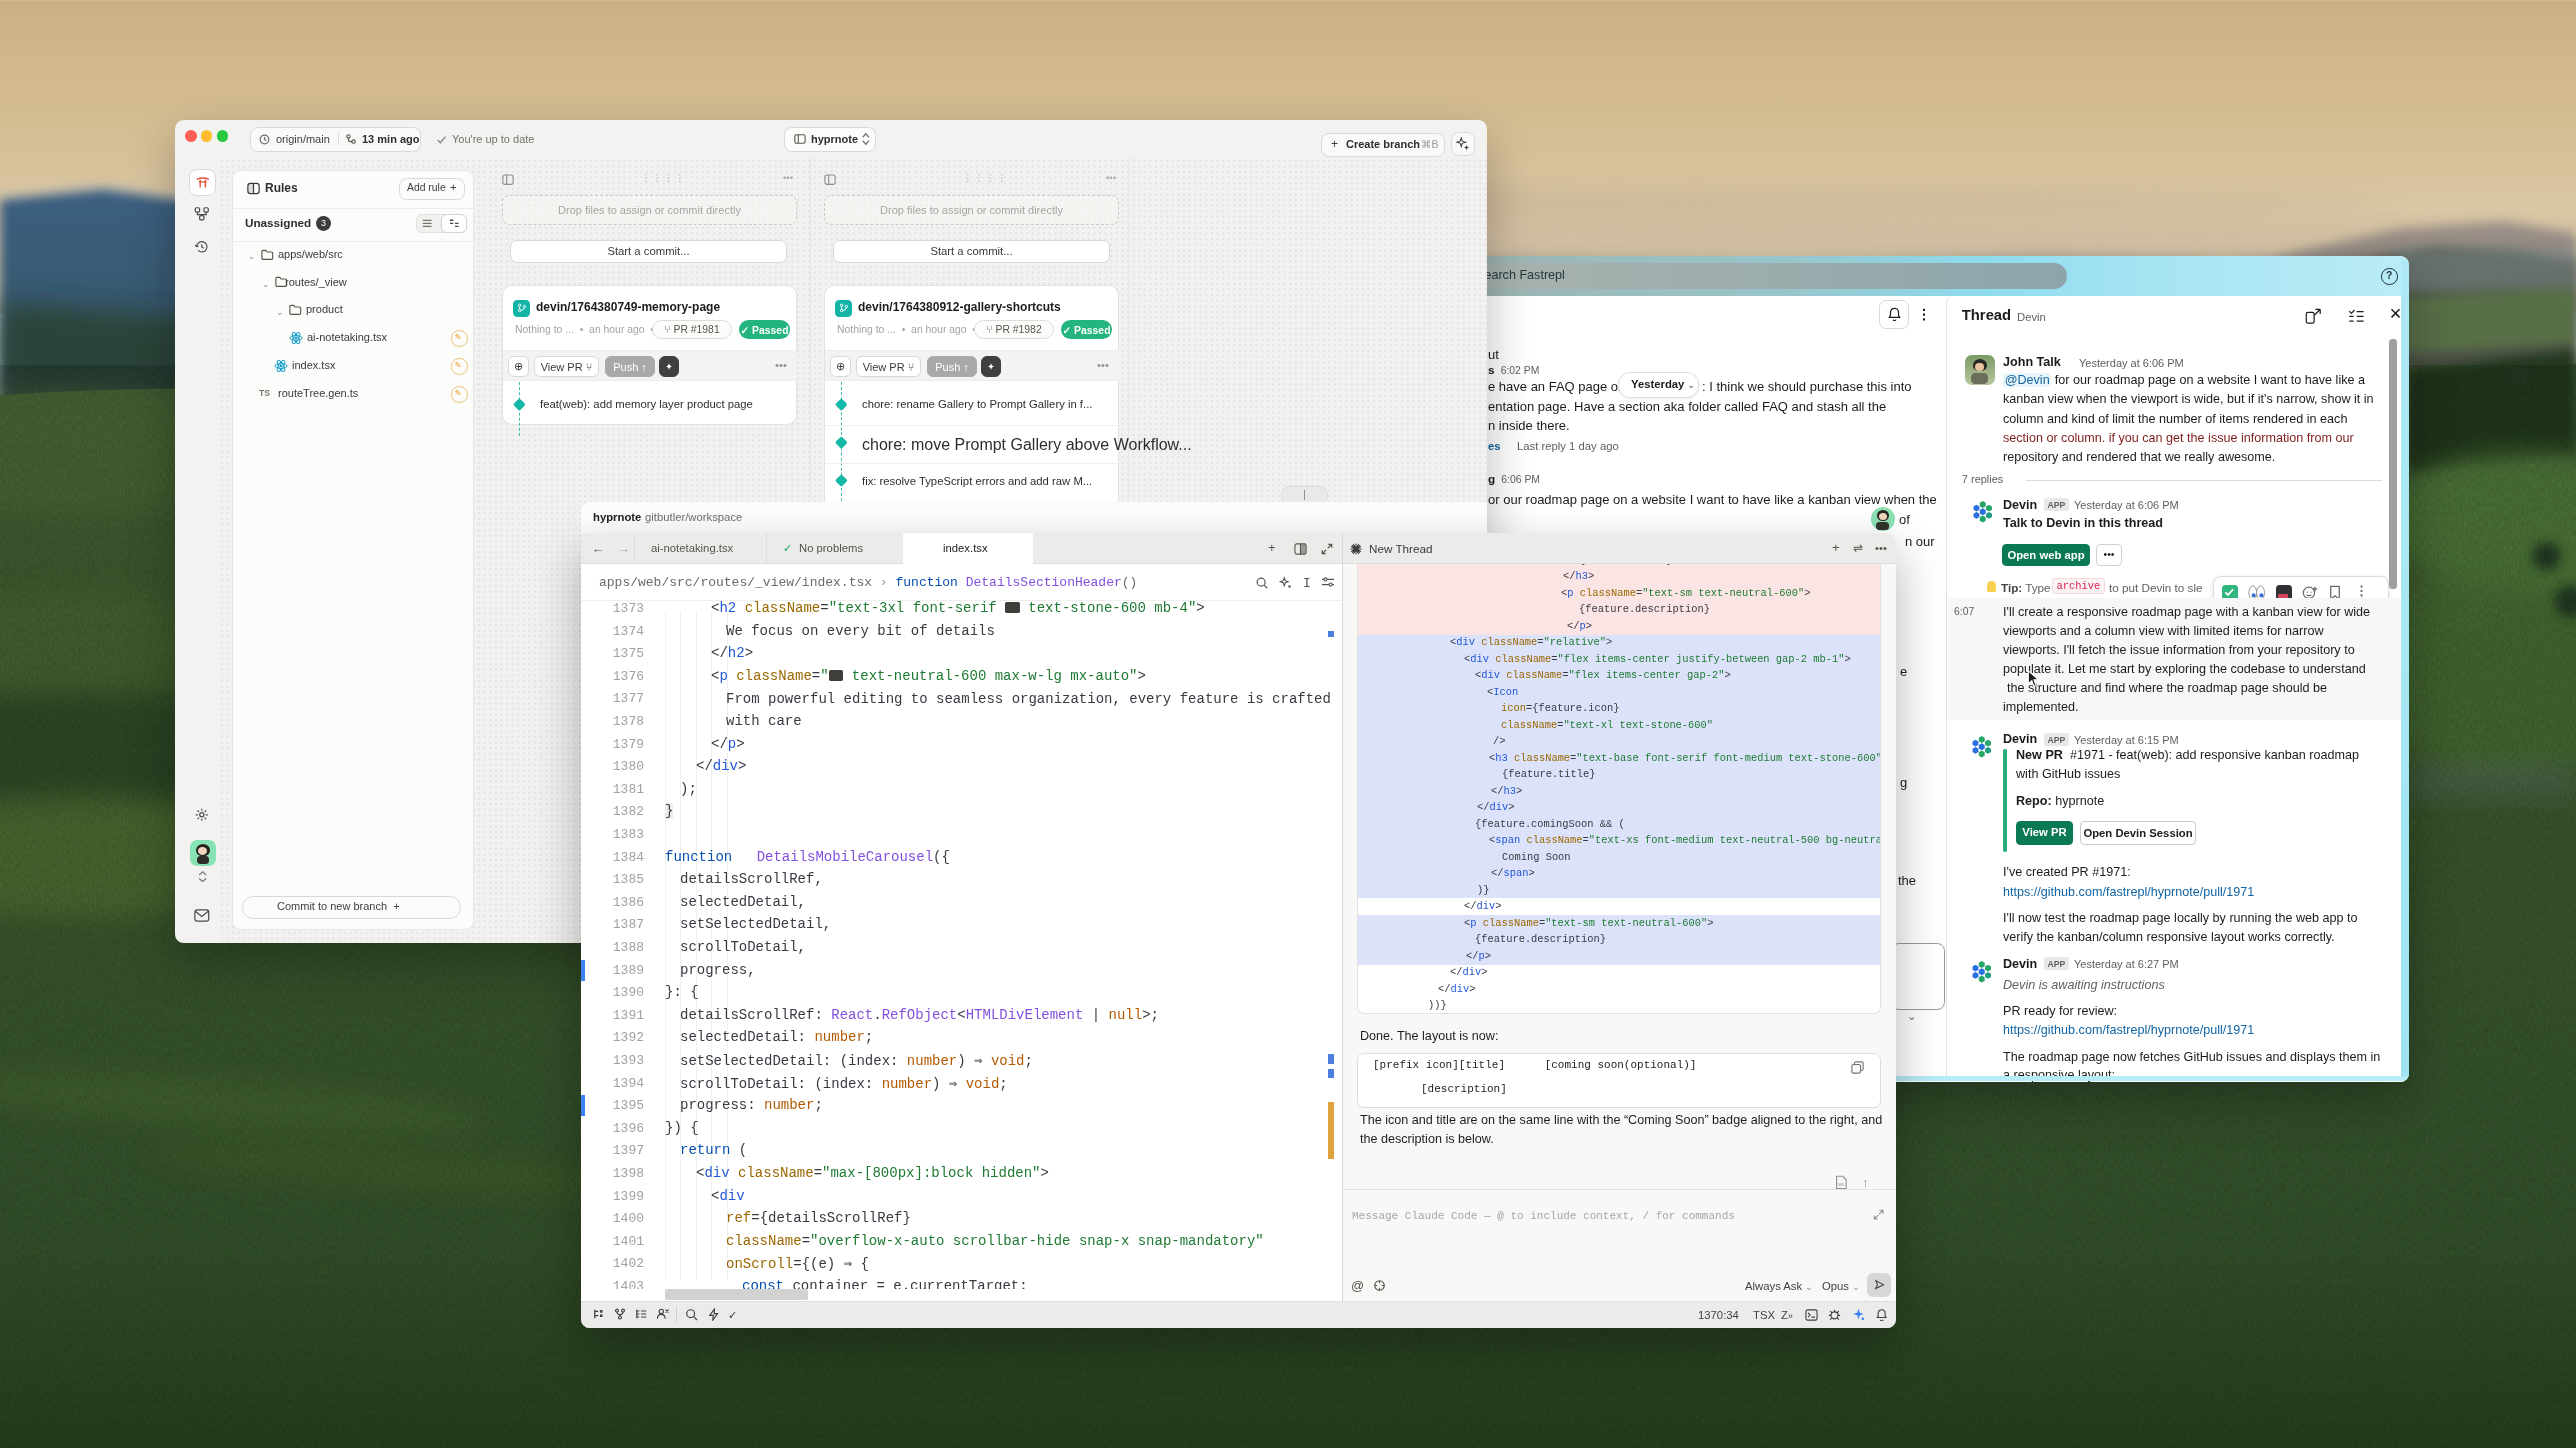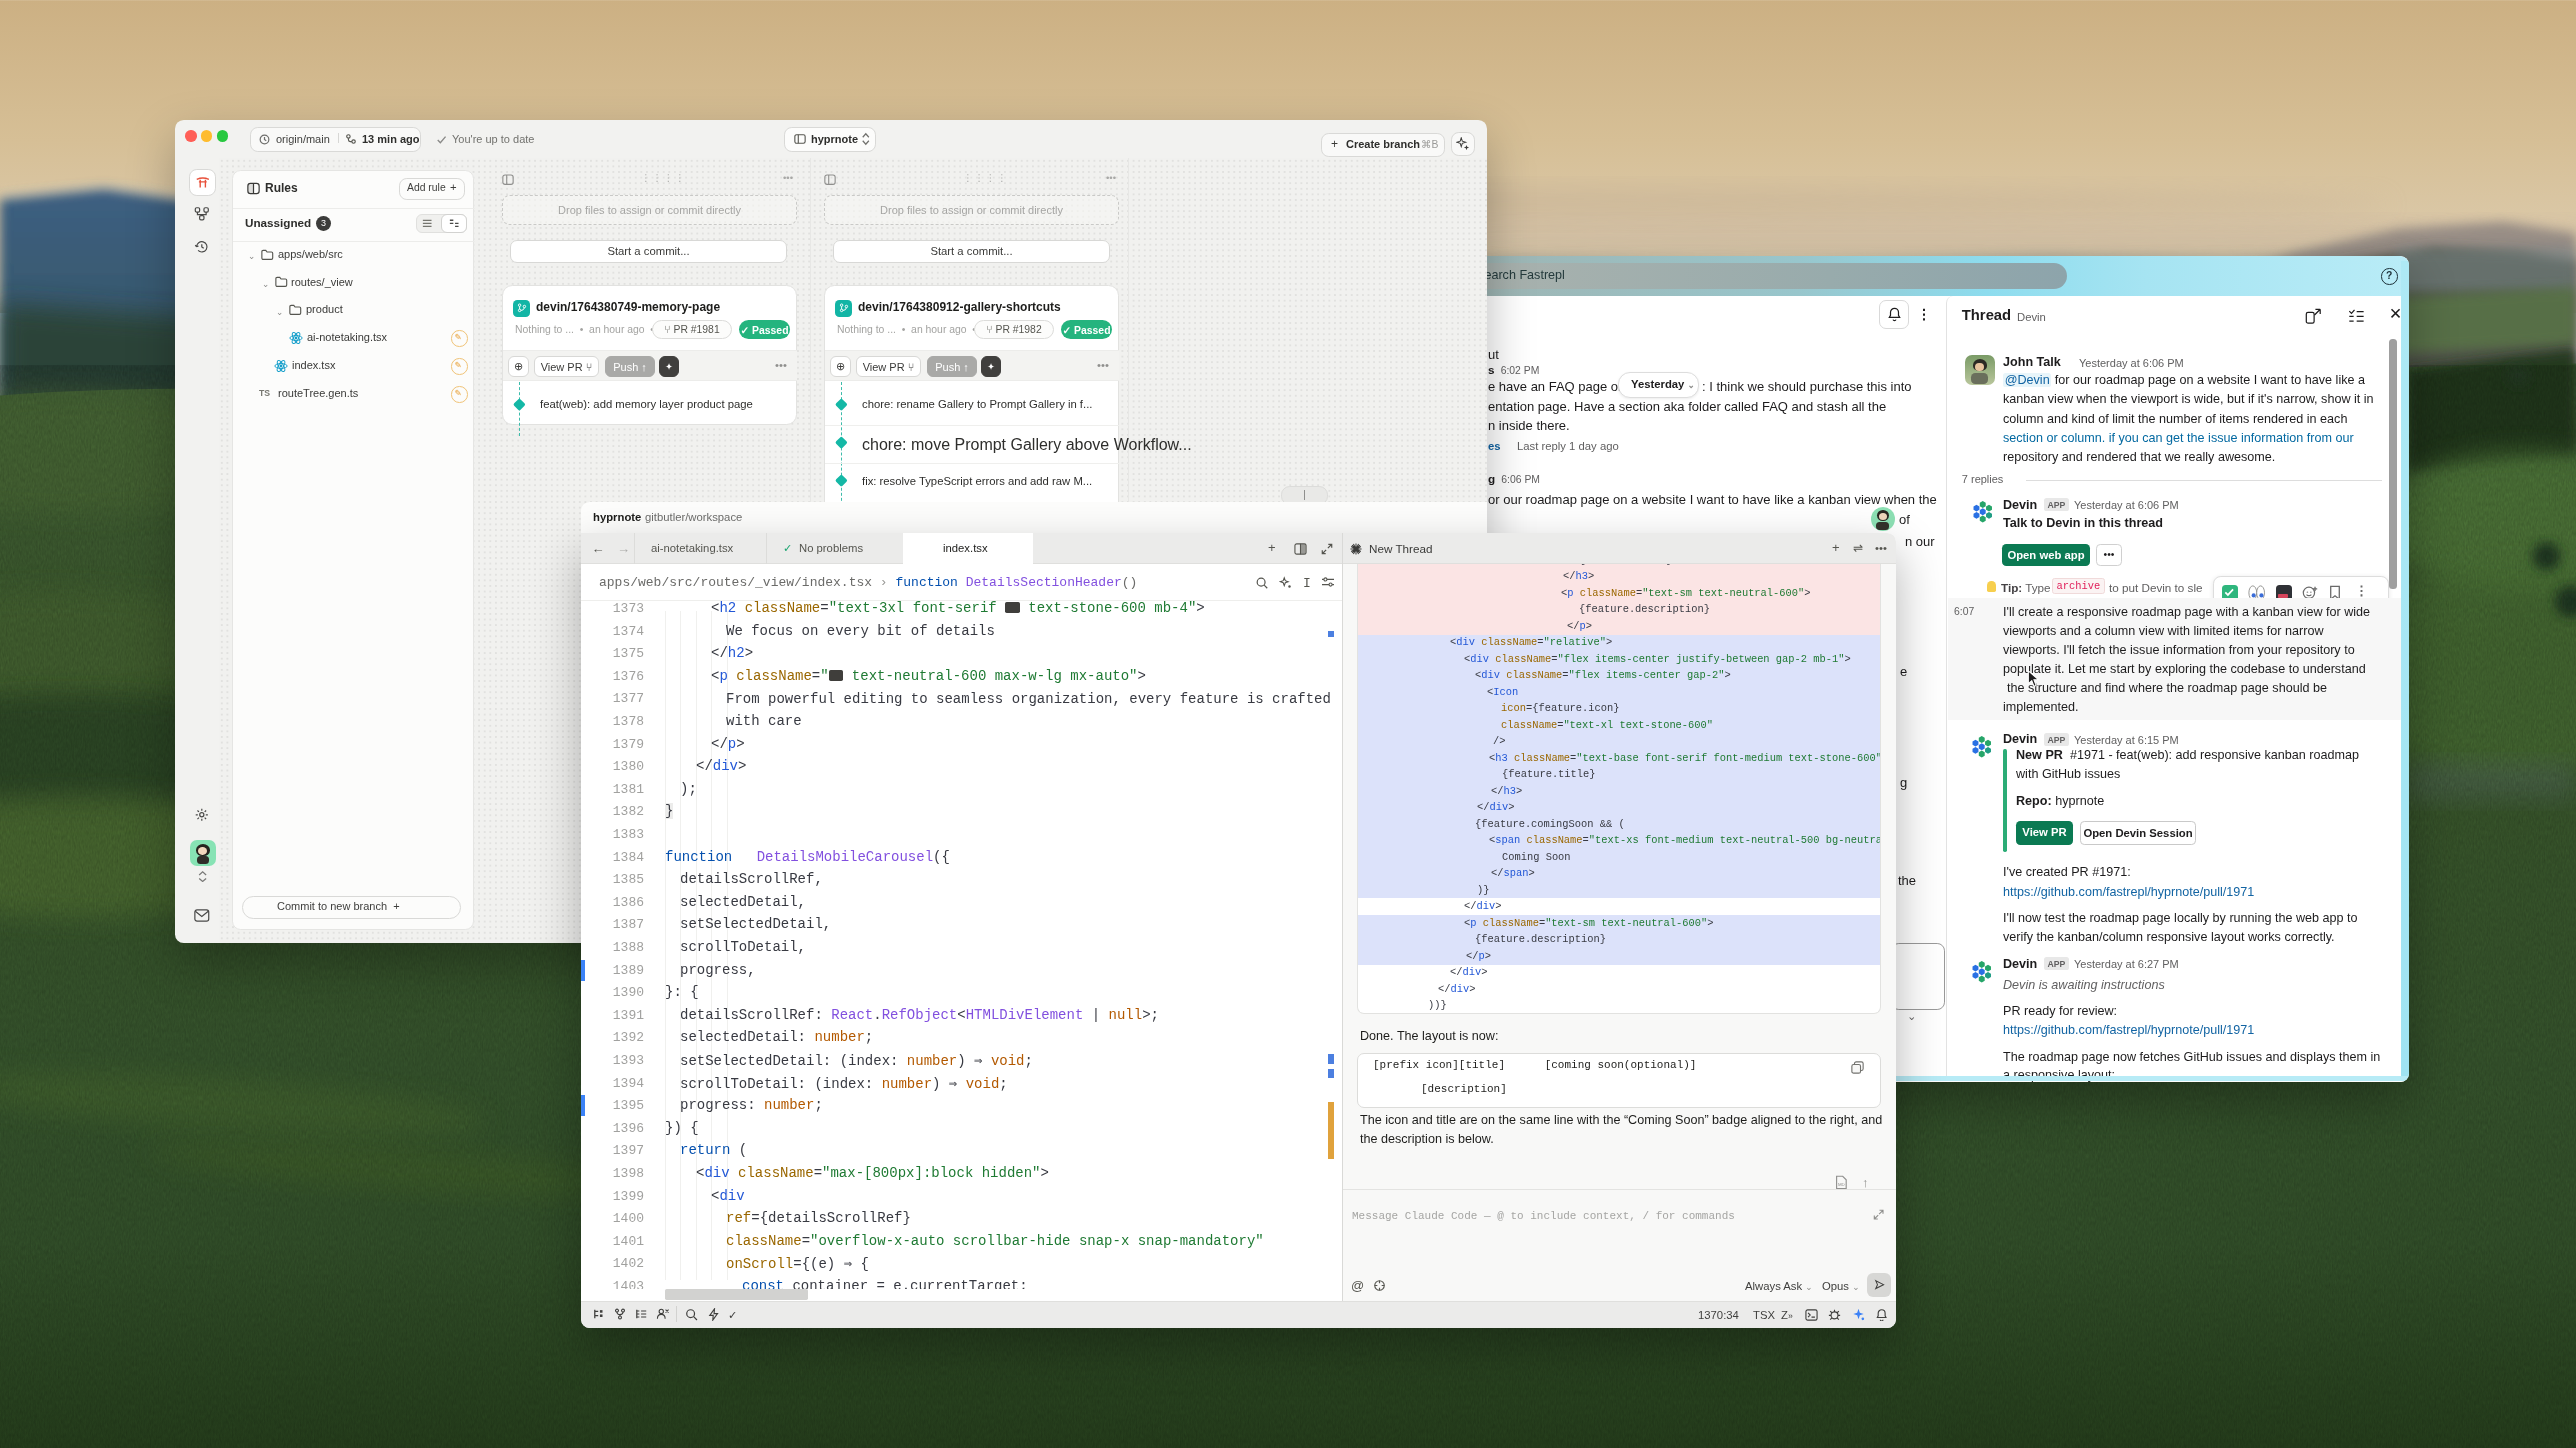--- a/index.html
+++ b/index.html
@@ -167,21 +167,21 @@
     <div class="abs" style="left:18px;top:59px;width:29.5px;height:29.5px;border-radius:7px;overflow:hidden;background:linear-gradient(180deg,#7a9b66,#b9c69c);">
       <div class="abs" style="left:7.8px;top:4.3px;width:14px;height:12px;border-radius:50% 50% 42% 42%;background:#2c2a24;"></div>
       <div class="abs" style="left:10.4px;top:7.8px;width:8.7px;height:8.7px;border-radius:50%;background:#e8c39e;"></div>
       <div class="abs" style="left:6px;top:18px;width:17.4px;height:11.3px;border-radius:4.3px;background:#6a6f5c;"></div>
     </div>
     <div class="t" style="left:56px;top:59px;font-size:12.6px;font-weight:bold;color:#1d1c1d;">John Talk</div>
     <div class="t" style="left:132px;top:61px;font-size:11px;color:#616061;">Yesterday at 6:06 PM</div>
     <div class="t" style="left:56px;top:77px;font-size:12.6px;color:#1d1c1d;"><span style="background:#e8f5fa;color:#1264a3;border-radius:2.6px;padding:0 1.7px;">@Devin</span> for our roadmap page on a website I want to have like a</div>
     <div class="t" style="left:56px;top:96px;font-size:12.6px;color:#1d1c1d;">kanban view when the viewport is wide, but if it's narrow, show it in</div>
     <div class="t" style="left:56px;top:116px;font-size:12.6px;color:#1d1c1d;">column and kind of limit the number of items rendered in each</div>
-    <div class="t" style="left:56px;top:135px;font-size:12.6px;color:#0369a1;">section or column. if you can get the issue information from our</div>
+    <div class="t" style="left:56px;top:135px;font-size:12.6px;color:#7f1d1d;">section or column. if you can get the issue information from our</div>
     <div class="t" style="left:56px;top:154px;font-size:12.6px;color:#1d1c1d;">repository and rendered that we really awesome.</div>
     <div class="t" style="left:14.8px;top:177px;font-size:11px;color:#616061;">7 replies</div>
     <div class="abs" style="left:79px;top:184px;width:356px;height:0.9px;background:#dddddd;"></div>
     
     <svg class="abs devlogo" style="left:24px;top:204px;" width="23.5" height="23.5" viewBox="0 0 24 24">
         <polygon points="15.03,6.35 12.00,8.10 8.97,6.35 8.97,2.85 12.00,1.10 15.03,2.85" fill="#26a569"></polygon>
         <polygon points="21.43,10.05 18.40,11.80 15.37,10.05 15.37,6.55 18.40,4.80 21.43,6.55" fill="#26a569"></polygon>
         <polygon points="21.43,17.45 18.40,19.20 15.37,17.45 15.37,13.95 18.40,12.20 21.43,13.95" fill="#1f9d84"></polygon>
         <polygon points="15.03,21.15 12.00,22.90 8.97,21.15 8.97,17.65 12.00,15.90 15.03,17.65" fill="#26a569"></polygon>
         <polygon points="8.63,17.45 5.60,19.20 2.57,17.45 2.57,13.95 5.60,12.20 8.63,13.95" fill="#2970e3"></polygon>
@@ -383,21 +383,21 @@
 
   <div class="treerow" style="left:73px;top:129px;"><span class="chev">⌄</span></div>
   <svg class="abs" style="left:86px;top:129px;" width="13" height="11.3" viewBox="0 0 15 13">
       <path d="M1 3 a1.5 1.5 0 0 1 1.5-1.5 h3 l1.5 2 h5 a1.5 1.5 0 0 1 1.5 1.5 v5.5 a1.5 1.5 0 0 1 -1.5 1.5 h-9.5 A1.5 1.5 0 0 1 1 10.5 Z" fill="none" stroke="#55554f" stroke-width="1.3"></path>
     </svg>
   <div class="treerow" style="left:103px;top:128px;">apps/web/src</div>
   <div class="treerow" style="left:87px;top:157px;"><span class="chev">⌄</span></div>
   <svg class="abs" style="left:100px;top:156px;" width="13" height="11.3" viewBox="0 0 15 13">
       <path d="M1 3 a1.5 1.5 0 0 1 1.5-1.5 h3 l1.5 2 h5 a1.5 1.5 0 0 1 1.5 1.5 v5.5 a1.5 1.5 0 0 1 -1.5 1.5 h-9.5 A1.5 1.5 0 0 1 1 10.5 Z" fill="none" stroke="#55554f" stroke-width="1.3"></path>
     </svg>
-  <div class="treerow" style="left:116px;top:156px;">routes/_view</div>
+  <div class="treerow" style="left:110px;top:156px;">routes/_view</div>
   <div class="treerow" style="left:101px;top:185px;"><span class="chev">⌄</span></div>
   <svg class="abs" style="left:114px;top:184px;" width="13" height="11.3" viewBox="0 0 15 13">
       <path d="M1 3 a1.5 1.5 0 0 1 1.5-1.5 h3 l1.5 2 h5 a1.5 1.5 0 0 1 1.5 1.5 v5.5 a1.5 1.5 0 0 1 -1.5 1.5 h-9.5 A1.5 1.5 0 0 1 1 10.5 Z" fill="none" stroke="#55554f" stroke-width="1.3"></path>
     </svg>
   <div class="treerow" style="left:131px;top:183px;">product</div>
   <svg class="abs" style="left:114px;top:211px;" width="14" height="14" viewBox="0 0 16 16">
       <circle cx="8" cy="8" r="1.6" fill="#149eca"></circle>
       <ellipse cx="8" cy="8" rx="7" ry="2.8" fill="none" stroke="#149eca" stroke-width="1.1"></ellipse>
       <ellipse cx="8" cy="8" rx="7" ry="2.8" fill="none" stroke="#149eca" stroke-width="1.1" transform="rotate(60 8 8)"></ellipse>
       <ellipse cx="8" cy="8" rx="7" ry="2.8" fill="none" stroke="#149eca" stroke-width="1.1" transform="rotate(120 8 8)"></ellipse>

